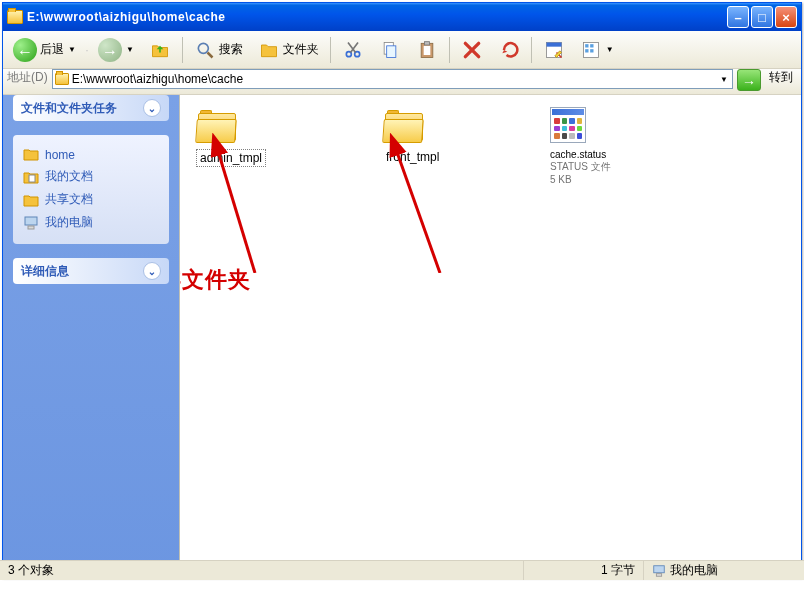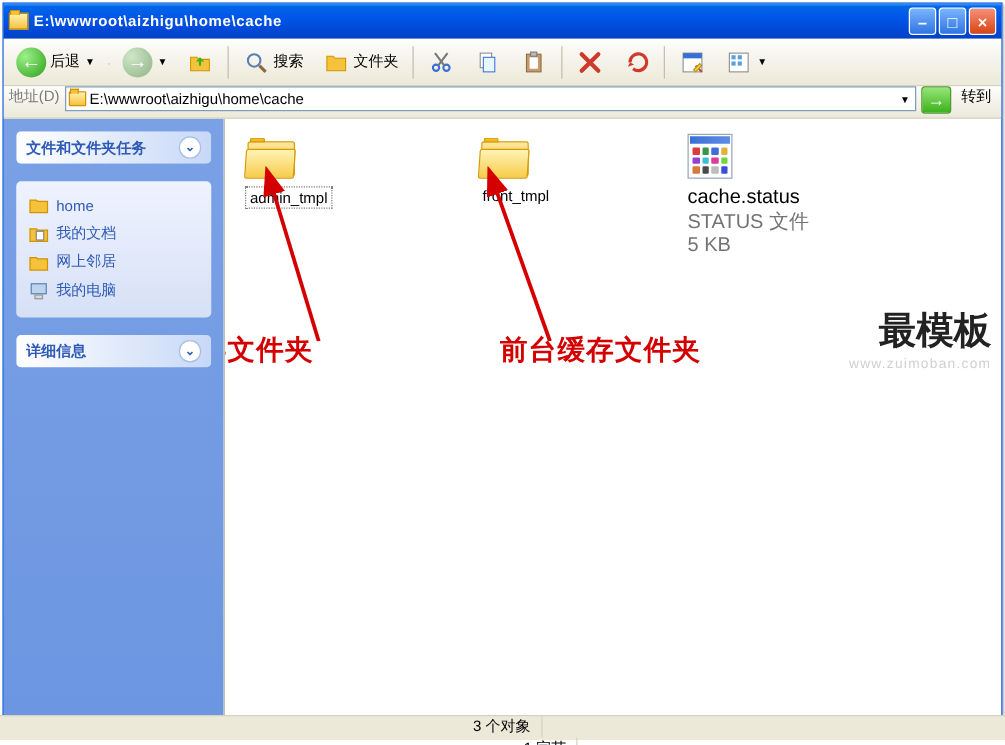--- a/index.html
+++ b/index.html
@@ -39,21 +39,21 @@
 .addrbar .label { color: #7a7a7a; }
 .addrfield { flex: 1; height: 20px; background: #fff; border: 1px solid #7f9db9; display: flex; align-items: center; padding: 0 2px; gap: 3px; }
 .addrfield .mini-folder { width:14px; height:12px; background: linear-gradient(to bottom,#fff2b0,#f5c23c); border:1px solid #d19400; border-radius:1px; position:relative; flex-shrink:0;}
 .addrfield .mini-folder:before{content:"";position:absolute;top:-3px;left:0;width:5px;height:3px;background:#f5c23c;border:1px solid #d19400;border-bottom:none;}
 .addrfield input { border:none; outline:none; flex:1; font-size:12px; font-family:inherit; }
 .gobtn { width: 24px; height: 22px; background: linear-gradient(to bottom,#97e578,#3bb21c); border: 1px solid #4a9a2e; border-radius: 3px; display: flex; align-items: center; justify-content: center; color: #fff; font-size: 14px; }
 .gotext { padding: 0 4px; }
 
 
 .mainrow { flex: 1; display: flex; overflow: hidden; }
-.leftpane { width: 176px; background: linear-gradient(to bottom,#7aa1e6 0%,#6c96e1 100%); padding: 10px 10px; overflow: auto; }
+.leftpane { width: 176px; background: linear-gradient(to bottom,#7aa1e6 0%,#6c96e1 100%); padding: 0 10px; overflow: auto; }
 .panel { background: linear-gradient(to bottom,#eff3ff,#d6e0f5); border-radius: 4px; margin-bottom: 14px; font-size: 12px; overflow: hidden; }
 .panel .phdr { background: linear-gradient(to right,#fff,#c7d8f7); height: 26px; display: flex; align-items: center; padding: 0 8px; font-weight: bold; color: #2f5bb7; justify-content: space-between; }
 .panel .pchev { width: 18px; height: 18px; border-radius: 50%; background: #fff; border: 1px solid #a9bfe4; display: flex; align-items: center; justify-content: center; font-size: 10px; color: #2f5bb7; }
 .panel .pbody { padding: 8px 10px 10px; }
 .panel .pitem { display: flex; align-items: flex-end; gap: 6px; padding: 3px 0; color: #2f5bb7; cursor: pointer; }
 .pitem .pi-ico { width: 16px; height: 16px; display: inline-flex; align-items: center; justify-content: center; }
 .pi-ico svg { width:16px; height:16px; }
 
 .content { flex: 1; background: #fff; position: relative; overflow: hidden; border-left: 1px solid #c0c0b4; }
 .fileitem { position: absolute; display: flex; align-items: flex-start; gap: 6px; font-size: 12px; flex-direction: column; }
@@ -73,21 +73,21 @@
 .status-icon .grid span:nth-child(3){background:#3c6fd9;}
 .status-icon .grid span:nth-child(4){background:#e0b43a;}
 .status-icon .grid span:nth-child(5){background:#9a3ed2;}
 .status-icon .grid span:nth-child(6){background:#3cc0d9;}
 .status-icon .grid span:nth-child(7){background:#d93c9c;}
 .status-icon .grid span:nth-child(8){background:#6cd93c;}
 .status-icon .grid span:nth-child(9){background:#d97a3c;}
 .status-icon .grid span:nth-child(10){background:#4a4a4a;}
 .status-icon .grid span:nth-child(11){background:#bcbcbc;}
 .status-icon .grid span:nth-child(12){background:#3c4ed9;}
-.file-meta { font-size:16px;  }
+.file-meta { font-size:10px;  }
 .file-meta .l2,.file-meta .l3{ color:#737373; }
 
 
 .anno { position:absolute; pointer-events:none; }
 .anno-text { font-size: 22px; font-weight: bold; color: #d40000; letter-spacing: 1px; font-family: "SimSun","Microsoft YaHei",sans-serif;}
 .watermark { position:absolute; right:8px; bottom:280px; text-align:right; }
 .watermark .w1{ font-family:"SimSun","KaiTi",serif; font-size:30px; color:#222; font-weight:bold;}
 .watermark .w2{ font-size:11px; color:#d0d0d0; letter-spacing:1px;}
 
 
@@ -257,21 +257,21 @@
                 </svg>
               </span>
               <span>我的文档</span>
             </div>
           <div class="pitem">
               <span class="pi-ico">
                 <svg viewBox="0 0 16 16">
                   <path fill="#f5c23c" stroke="#d19400" d="M1 4h5l1 1h8v9H1z"></path>
                 </svg>
               </span>
-              <span>网上邻居</span>
+              <span>共享文档</span>
             </div>
           <div class="pitem">
               <span class="pi-ico">
                 <svg viewBox="0 0 16 16">
                   <rect x="2" y="2" width="12" height="8" fill="#bcd5ef" stroke="#5e86b8"></rect>
                   <rect x="5" y="11" width="6" height="3" fill="#d9d9d9" stroke="#999"></rect>
                 </svg>
               </span>
               <span>我的电脑</span>
             </div>
@@ -341,30 +341,25 @@
       </svg>
       <svg class="anno" style="left:205px; top:38px;" width="70" height="140">
         <defs>
             <marker id="ah2" markerWidth="10" markerHeight="10" refX="5" refY="3" orient="auto">
               <path d="M0,0 L0,6 L8,3 z" fill="#d40000"></path>
             </marker>
           </defs>
         <line x1="55" y1="140" x2="8" y2="8" stroke="#d40000" stroke-width="3" marker-end="url(#ah2)"></line>
       </svg>
       <div class="anno anno-text" style="left:-90px; top:170px;">后台缓存文件夹</div>
-      <div class="anno anno-text" style="left:220px; top:170px;">前台缓存文件夹</div>
-      <div class="watermark">
-        <div class="w1">最模板</div>
-        <div class="w2">www.zuimoban.com</div>
-      </div>
     </div>
   </div>
 </div>
 
-<div class="statusbar" style="position:absolute; left:0; right:0; bottom:4px;flex-direction:column;">
+<div class="statusbar" style="position:absolute; left:0; right:0; bottom:16px;">
   <div class="seg flex">3 个对象</div>
   <div class="seg" style="width:120px; justify-content:flex-end;">1 字节</div>
   <div class="seg r" style="width:160px;">
     <svg class="sb-ico" viewBox="0 0 16 16">
         <rect x="2" y="2" width="12" height="8" fill="#bcd5ef" stroke="#5e86b8"></rect>
         <rect x="5" y="11" width="6" height="3" fill="#d9d9d9" stroke="#999"></rect>
       </svg>
     <span>我的电脑</span>
   </div>
 </div>

